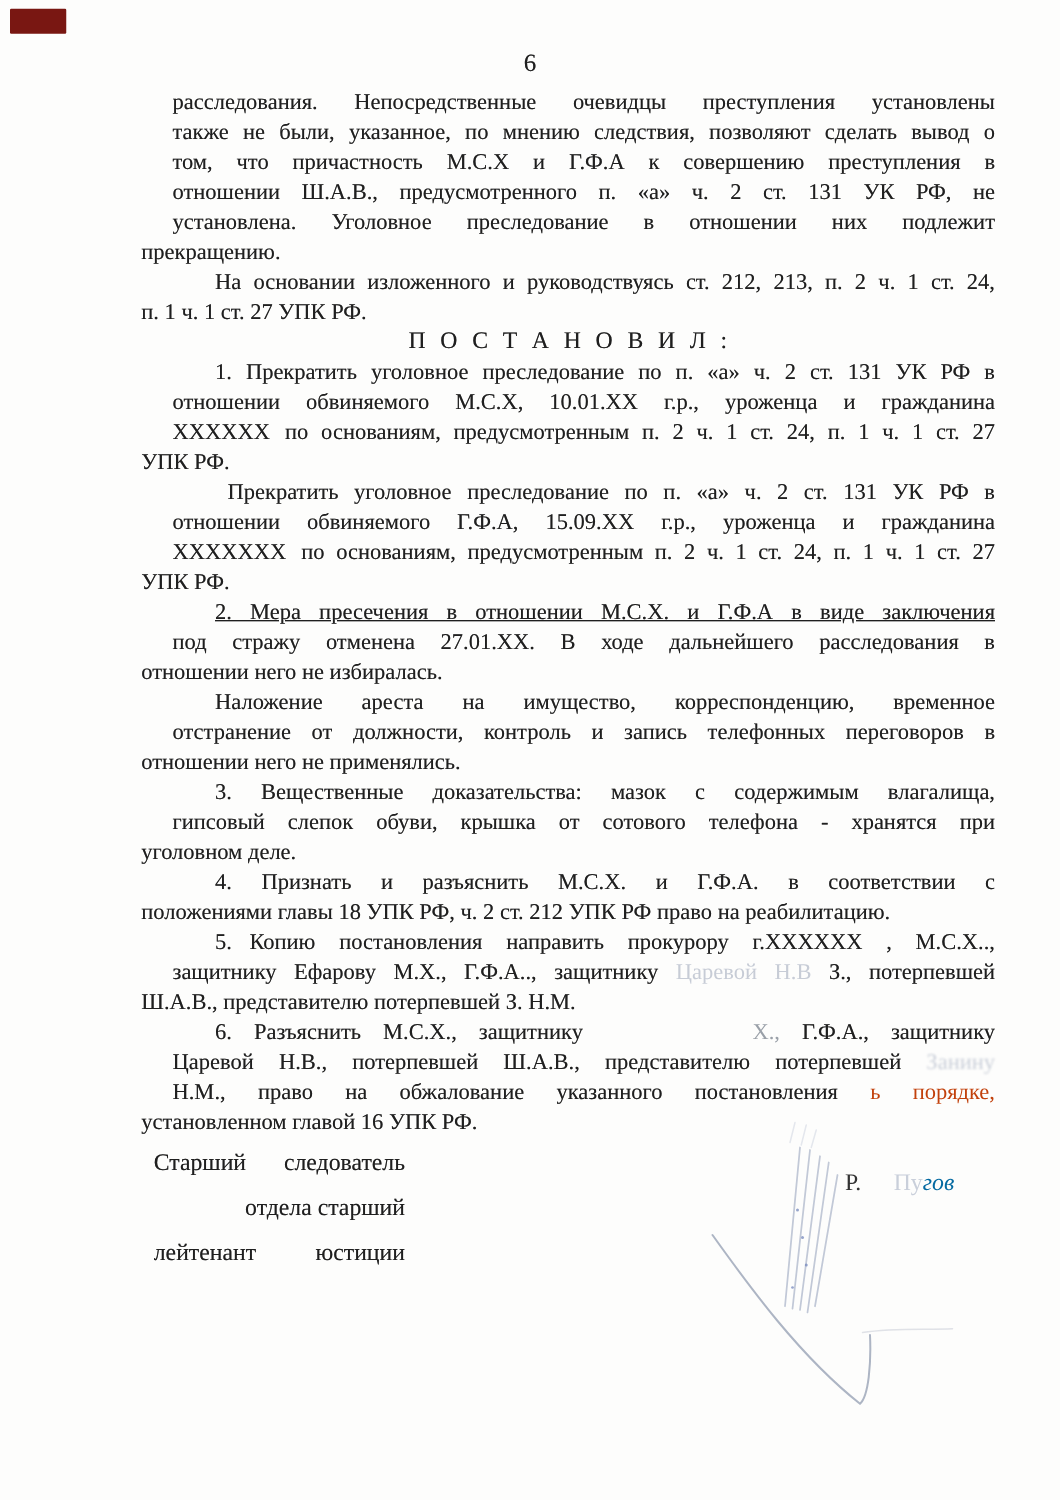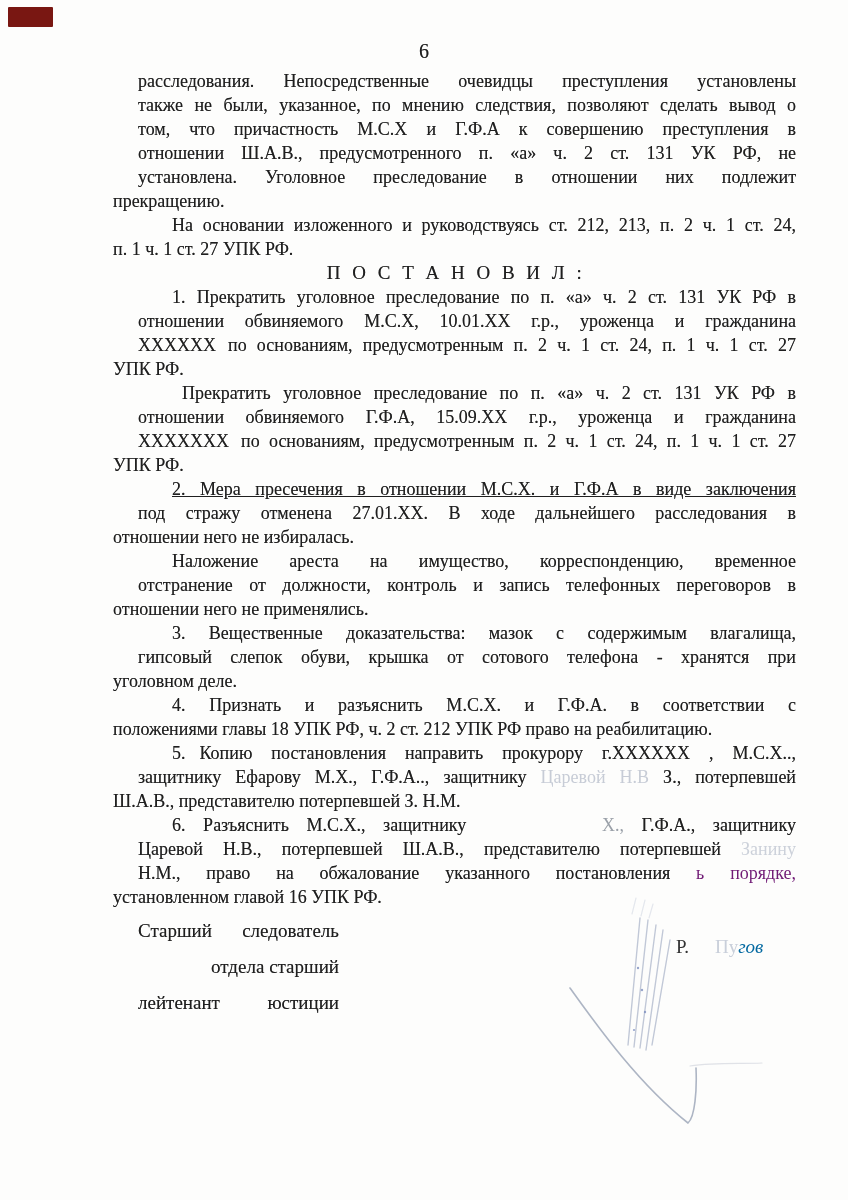--- a/index.html
+++ b/index.html
@@ -14,22 +14,22 @@
   .line{height:24px;line-height:24px;font-size:18px;white-space:nowrap_off;
     text-shadow:0 0 .4px rgba(0,0,0,.5);}
   .line.j{text-align:justify;text-align-last:justify;margin-left:25px;}
   .line.l{text-align:left;}
   .line.c{text-align:left;text-align-last:center;}
   .line.heading{font-size:19px;word-spacing:6px;letter-spacing:.5px;}
   .gap{display:inline-block;height:1px;}
   .faint{color:#c7ccd6;text-shadow:none;}
   .faintblur{color:#ccd1da;text-shadow:none;filter:blur(.7px);}
   .semi{color:#9aa0a8;text-shadow:none;}
-  .semi2{color:#701a75;text-shadow:none;filter:blur(.3px);}
-  #sig-block{position:absolute;left:113px;top:913px;width:226px;}
+  .semi2{color:#c2410c;text-shadow:none;filter:blur(.3px);}
+  #sig-block{position:absolute;left:98px;top:913px;width:226px;}
   #sig-block .line{height:36px;line-height:36px;font-size:19px;text-align:right;}
   #sig-name{position:absolute;left:676px;top:936px;font-size:19px;white-space:nowrap;}
   #sig-name .initial{color:#333;}
   #sig-name .mid{color:#c9cfda;filter:blur(.5px);}
   #sig-name .tail{color:#0369a1;font-style:italic;}
   #sig-name .ngap{display:inline-block;width:26px;}
   #sig-svg{position:absolute;left:550px;top:880px;}
 </style>
 </head>
 <body>

